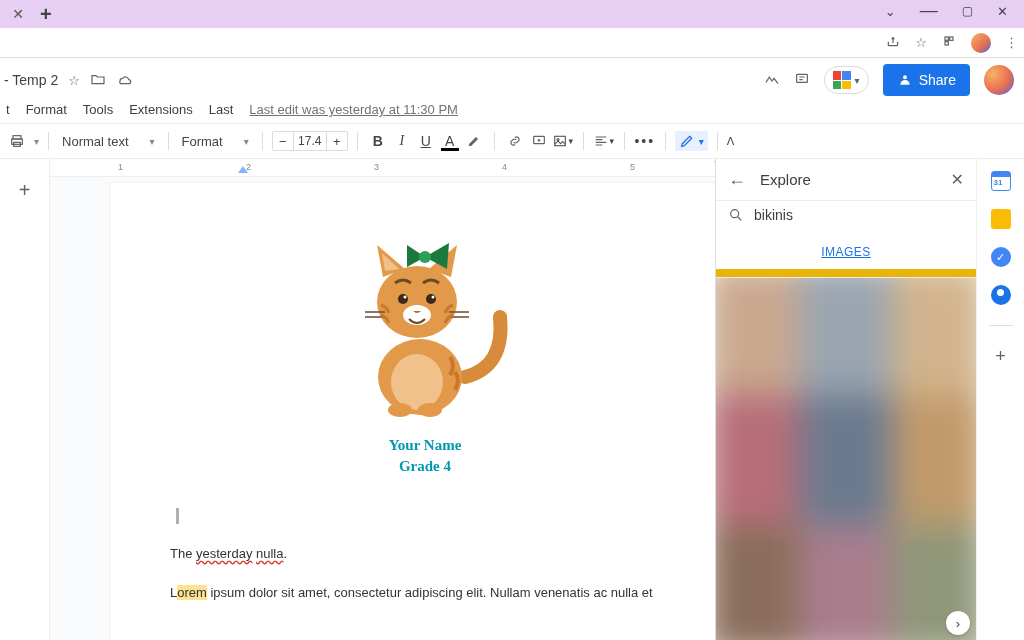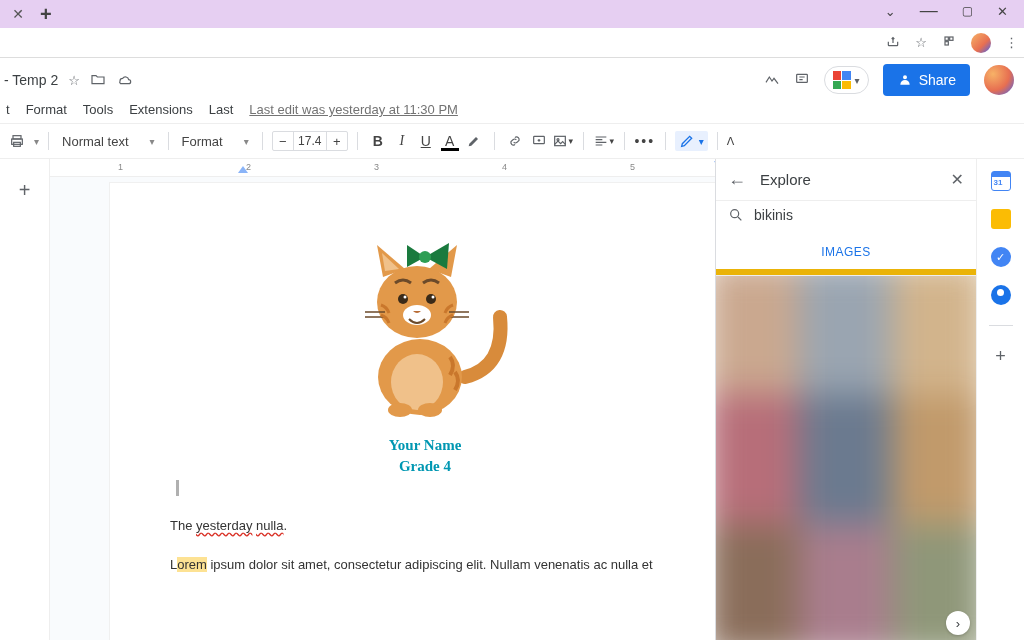--- a/index.html
+++ b/index.html
@@ -60,37 +60,37 @@
   .ruler { height:18px; background:#fff; border-bottom:1px solid #eee; position:relative; font-size:9px; color:#888; }
   .rmark { position:absolute; top:3px; }
   .indent-marker { position:absolute; top:7px; width:0; height:0; border-left:5px solid transparent; border-right:5px solid transparent; border-bottom:7px solid #8ab4f8; }
   .page { background:#fff; width:630px; margin:6px 0 0 60px; height:600px; box-shadow:0 0 0 1px #f0f0f0; padding:44px 60px 20px; position:relative; }
   
   
   .cat-img { width:200px; height:200px; margin: 0 auto 8px; position:relative; }
   .cat-svg { width:100%; height:100%; }
   
   .doc-h1 { text-align:center; color:#dd8a3a; font-family: Georgia, serif; font-size:30px; font-weight:bold; margin-bottom:8px; }
-  .doc-sub { text-align:center; color:#0097b2; font-family: Georgia, serif; font-weight:bold; font-size:15px; line-height:1.4; }
+  .doc-sub { text-align:center; color:#0097b2; font-family: Georgia, serif; font-weight:bold; font-size:15px; line-height:1.4; margin-bottom:28px;}
   .cursor-caret { display:inline-block; width:3px; height:16px; background:#b0b0b0; vertical-align:middle; margin-left:6px;}
   .body-text { color:#333; font-size:13px; line-height:1.5; }
   .spell { text-decoration: underline wavy #d93025; text-underline-offset:2px;}
   .hl { background: #fde293; }
 
   
   .explore { width:261px; border-left:1px solid #dadce0; background:#fff; display:flex; flex-direction:column; }
   .exp-head { display:flex; align-items:center; gap:14px; padding:10px 12px; }
   .exp-head .back { cursor:pointer; font-size:18px; color:#5f6368; }
   .exp-head .title { font-size:15px; color:#3c4043; font-weight:500; }
   .exp-head .close { margin-left:auto; cursor:pointer; color:#5f6368; font-size:16px; }
   .exp-search { display:flex; align-items:center; gap:10px; padding:6px 12px; border-top:1px solid #eee; }
   .exp-search input { border:none; outline:none; flex:1; font-size:14px; color:#3c4043;}
   .exp-tabs { display:flex; border-bottom:1px solid #eee; margin-top:6px;}
   .exp-tab { flex:1; text-align:center; padding:10px 0; font-size:12px; font-weight:500; letter-spacing:0.5px; color:#5f6368; cursor:pointer;}
-  .exp-tab.active { color:#1a73e8; border-bottom:6px solid #eab308;}
+  .exp-tab.active { color:#1a73e8; border-bottom:8px solid #eab308;text-decoration:underline;}
   .exp-results { flex:1; position:relative; overflow:hidden; }
   .blur-grid { position:absolute; inset:0; filter: blur(16px); transform:scale(1.08); display:grid; grid-template-columns:1fr 1fr 1fr; }
   .bg1{background:#caa88f;} .bg2{background:#9aa5b1;} .bg3{background:#d2b48c;}
   .bg4{background:#b76e79;} .bg5{background:#6b7a8f;} .bg6{background:#c19a6b;}
   .bg7{background:#8a6d5a;} .bg8{background:#a97d8d;} .bg9{background:#8f9779;}
   .exp-more { position:absolute; right:6px; bottom:6px; background:#fff; border-radius:50%; width:24px; height:24px; display:flex; align-items:center; justify-content:center; box-shadow:0 1px 3px rgba(0,0,0,.2); cursor:pointer;}
   
   
   .side-panel { width:48px; border-left:1px solid #eee; display:flex; flex-direction:column; align-items:center; gap:18px; padding-top:12px; }
   .sp-icon { width:20px; height:20px; cursor:pointer; border-radius:3px; }

